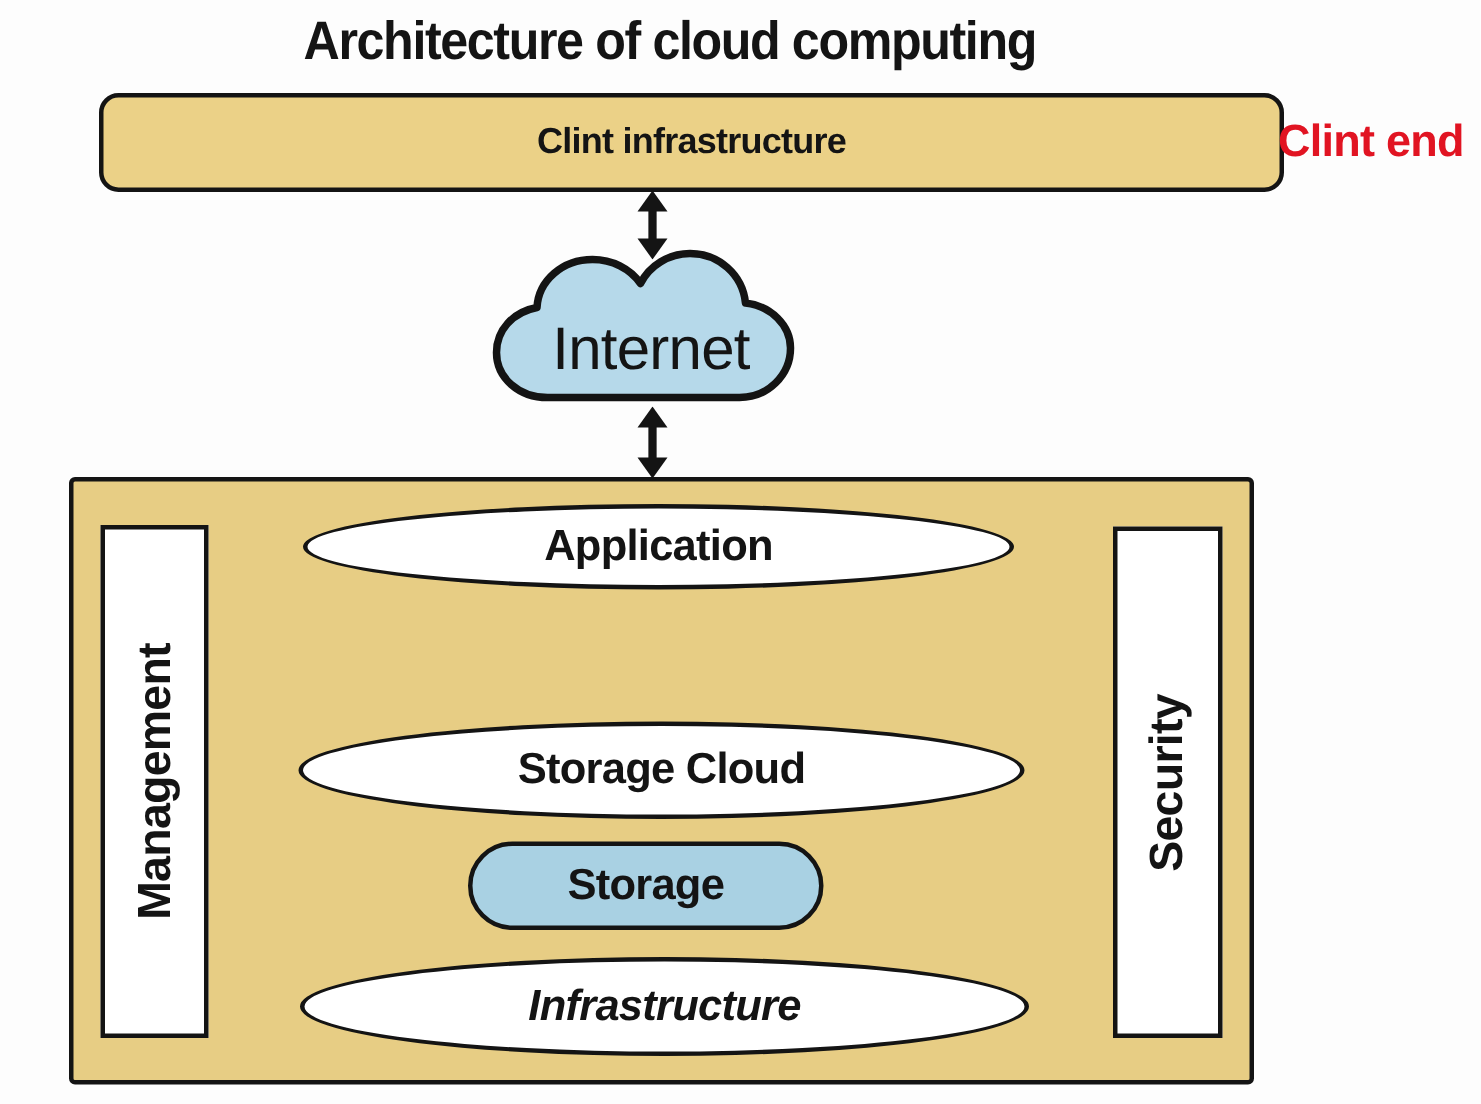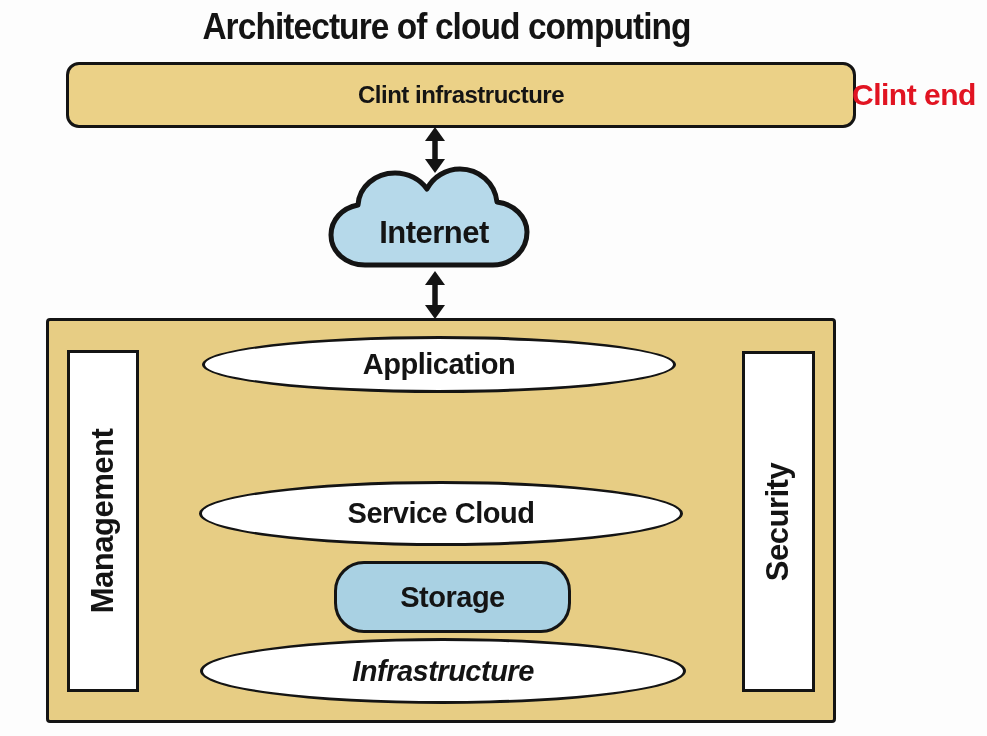--- a/index.html
+++ b/index.html
@@ -37,21 +37,21 @@
   .arrow { position: absolute; left: 417px; }
   .arrow.a1 { top: 127px; }
   .arrow.a2 { top: 271px; }
 
   .cloud-wrap { position: absolute; left: 318px; top: 166px; width: 232px; height: 108px; }
   .cloud-wrap svg { position: absolute; inset: 0; overflow: visible; }
   .cloud-label {
     position: absolute; inset: 0;
     display: flex; align-items: center; justify-content: center;
     padding-top: 26px;
-    font-size: 31px; font-weight: 700; color: #141414; letter-spacing: -0.5px;
+    font-size: 40px; font-weight: 400; color: #141414; letter-spacing: -0.5px;
   }
 
   .back-box {
     position: absolute; left: 46px; top: 318px; width: 790px; height: 405px;
     background: #e7cd84; border: 3.5px solid #141414; border-radius: 4px;
   }
 
   .pillar {
     position: absolute; background: #ffffff; border: 3px solid #141414;
     display: flex; align-items: center; justify-content: center;
@@ -66,21 +66,21 @@
   .layer {
     position: absolute; background: #ffffff; border: 3px solid #141414;
     display: flex; align-items: center; justify-content: center;
     font-size: 29px; font-weight: 800; color: #141414; letter-spacing: -0.5px;
   }
   .layer.ellipse { border-radius: 50%; }
   .layer.stadium { border-radius: 30px; background: #a9d1e3; }
   .layer.l-application    { left: 153px; top: 15px;  width: 474px; height: 57px; }
   .layer.l-service        { left: 153px; top: 88px;  width: 476px; height: 59px; }
   .layer.l-runtime        { left: 150px; top: 160px; width: 484px; height: 65px; }
-  .layer.l-storage        { left: 285px; top: 240px; width: 237px; height: 72px; }
+  .layer.l-storage        { left: 263px; top: 240px; width: 237px; height: 59px; }
   .layer.l-infrastructure { left: 151px; top: 317px; width: 486px; height: 66px; font-style: italic; }
 </style>
 </head>
 <body>
 
 <div class="page">
 
   <div class="title">
     <span class="squeeze">Architecture of cloud computing</span>
   </div>
@@ -119,21 +119,21 @@
       <span>Management</span>
     </div>
 
     <div class="pillar right">
       <span>Security</span>
     </div>
 
     <div class="layer ellipse l-application">Application</div>
 
 
-    <div class="layer ellipse l-runtime">Service Cloud</div>
+    <div class="layer ellipse l-runtime">Storage Cloud</div>
 
     <div class="layer stadium l-storage">Storage</div>
 
     <div class="layer ellipse l-infrastructure">Infrastructure</div>
 
   </div>
 
 
 </div>
 

